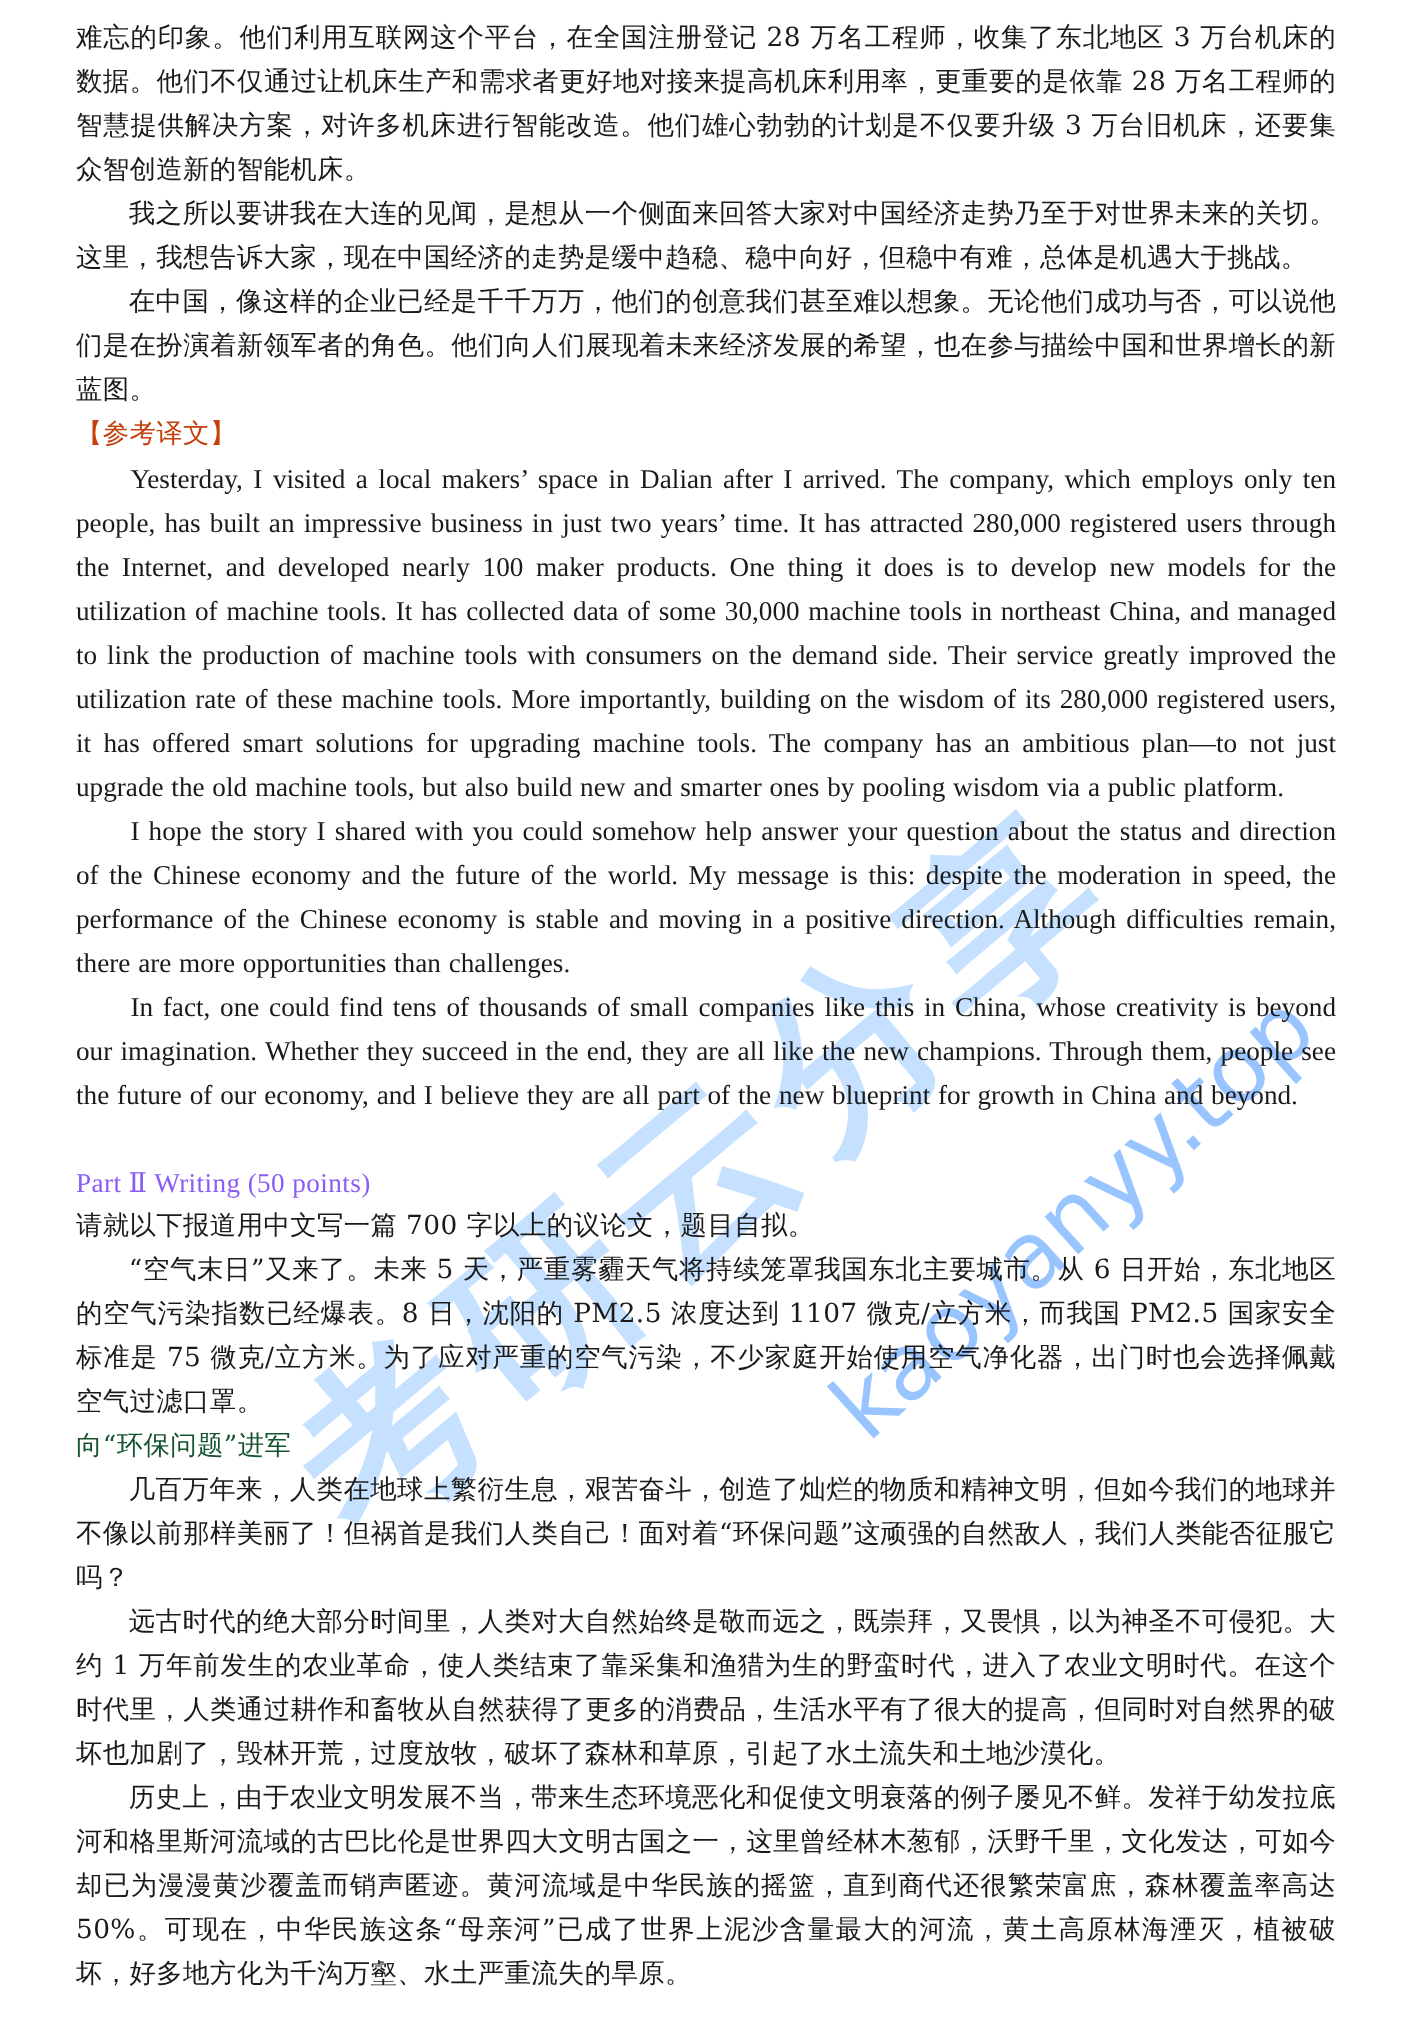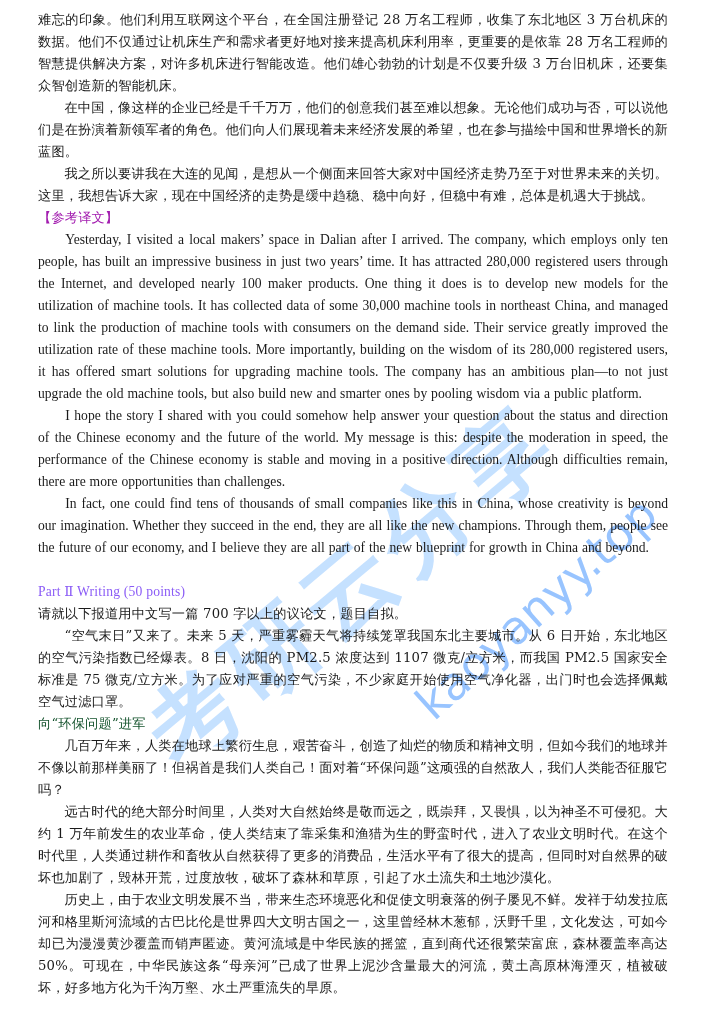--- a/index.html
+++ b/index.html
@@ -31,21 +31,21 @@
       text-justify: inter-ideograph;
     }
     .indent { text-indent: 2em; }
     .en {
       font-family: "Liberation Serif", "DejaVu Serif", serif;
       font-size: 13.6px;
       letter-spacing: 0;
       word-spacing: 0.5px;
     }
     .heading-tag {
-      color: #a21caf;
+      color: #c2410c;
       margin: 0;
     }
     .part-heading {
       color: #8b5cf6;
       font-family: "Liberation Serif", "DejaVu Serif", serif;
       font-size: 13.6px;
       margin-top: 22px !important;
     }
     .essay-title {
       text-align: left;
@@ -89,22 +89,22 @@
   </style>
 </head>
 <body>
 
 <div class="watermark wm-cn">考研云分享</div>
 <div class="watermark wm-url">kaoyanyy.top</div>
 
 <div class="page">
 
   <p>难忘的印象。他们利用互联网这个平台，在全国注册登记 28 万名工程师，收集了东北地区 3 万台机床的数据。他们不仅通过让机床生产和需求者更好地对接来提高机床利用率，更重要的是依靠 28 万名工程师的智慧提供解决方案，对许多机床进行智能改造。他们雄心勃勃的计划是不仅要升级 3 万台旧机床，还要集众智创造新的智能机床。</p>
+  <p class="indent">我之所以要讲我在大连的见闻，是想从一个侧面来回答大家对中国经济走势乃至于对世界未来的关切。这里，我想告诉大家，现在中国经济的走势是缓中趋稳、稳中向好，但稳中有难，总体是机遇大于挑战。</p>
   <p class="indent">在中国，像这样的企业已经是千千万万，他们的创意我们甚至难以想象。无论他们成功与否，可以说他们是在扮演着新领军者的角色。他们向人们展现着未来经济发展的希望，也在参与描绘中国和世界增长的新蓝图。</p>
-  <p class="indent">我之所以要讲我在大连的见闻，是想从一个侧面来回答大家对中国经济走势乃至于对世界未来的关切。这里，我想告诉大家，现在中国经济的走势是缓中趋稳、稳中向好，但稳中有难，总体是机遇大于挑战。</p>
 
   <p class="heading-tag">【参考译文】</p>
 
   <p class="indent en">Yesterday, I visited a local makers’ space in Dalian after I arrived. The company, which employs only ten people, has built an impressive business in just two years’ time. It has attracted 280,000 registered users through the Internet, and developed nearly 100 maker products. One thing it does is to develop new models for the utilization of machine tools. It has collected data of some 30,000 machine tools in northeast China, and managed to link the production of machine tools with consumers on the demand side. Their service greatly improved the utilization rate of these machine tools. More importantly, building on the wisdom of its 280,000 registered users, it has offered smart solutions for upgrading machine tools. The company has an ambitious plan—to not just upgrade the old machine tools, but also build new and smarter ones by pooling wisdom via a public platform.</p>
   <p class="indent en">I hope the story I shared with you could somehow help answer your question about the status and direction of the Chinese economy and the future of the world. My message is this: despite the moderation in speed, the performance of the Chinese economy is stable and moving in a positive direction. Although difficulties remain, there are more opportunities than challenges.</p>
   <p class="indent en">In fact, one could find tens of thousands of small companies like this in China, whose creativity is beyond our imagination. Whether they succeed in the end, they are all like the new champions. Through them, people see the future of our economy, and I believe they are all part of the new blueprint for growth in China and beyond.</p>
 
   <p class="part-heading">Part Ⅱ   Writing (50 points)</p>
   <p>请就以下报道用中文写一篇 700 字以上的议论文，题目自拟。</p>
   <p class="indent">“空气末日”又来了。未来 5 天，严重雾霾天气将持续笼罩我国东北主要城市。从 6 日开始，东北地区的空气污染指数已经爆表。8 日，沈阳的 PM2.5 浓度达到 1107 微克/立方米，而我国 PM2.5 国家安全标准是 75 微克/立方米。为了应对严重的空气污染，不少家庭开始使用空气净化器，出门时也会选择佩戴空气过滤口罩。</p>

